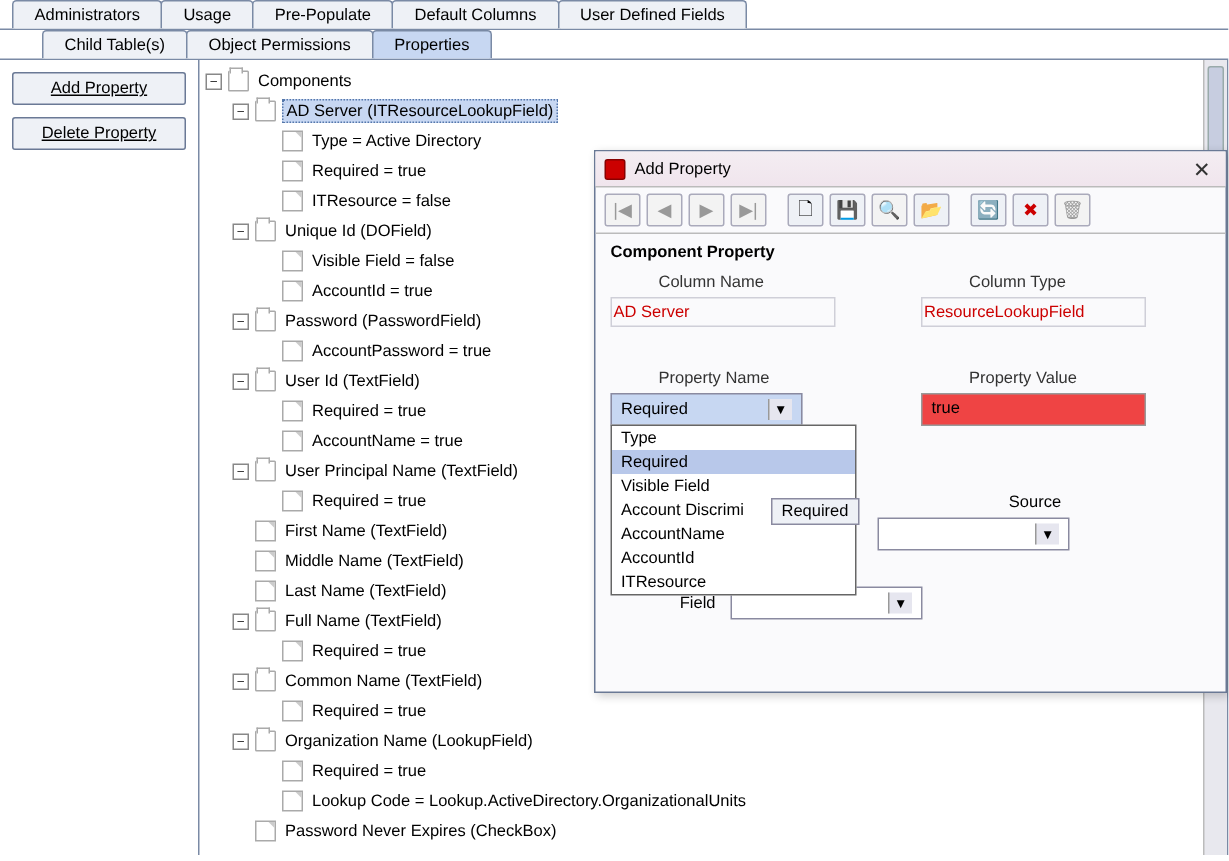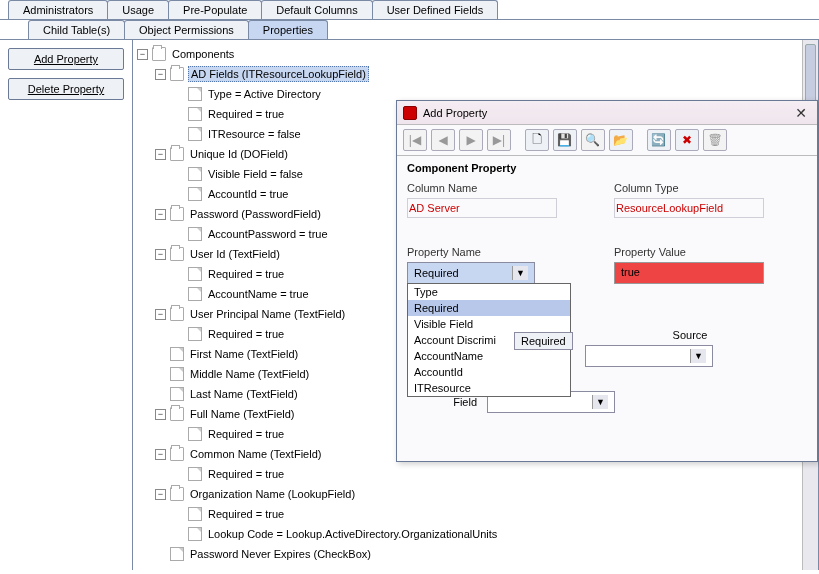--- a/index.html
+++ b/index.html
@@ -162,21 +162,21 @@
   .tbtn.disabled { color: #999; background: #f3f3f3; }
   .tsep { width: 6px; }
   .dialog-body { padding: 6px 10px; }
   .section-title { font-weight: bold; margin-bottom: 6px; }
   .form-grid {
     display: grid;
     grid-template-columns: 1fr 1fr;
     column-gap: 14px;
     row-gap: 4px;
   }
-  .lbl { color: #333; padding-top: 2px; }
+  .lbl { color: #333; padding-top: 2px; margin-left: 32px; }
   .ro-field {
     border: 1px solid #cfcfd8;
     background: #fafafc;
     padding: 3px 1px;
     color: #c00;
     width: 150px;
   }
   .input-field {
     border: 1px solid #999;
     background: #ef4444;
@@ -292,21 +292,21 @@
         <div class="node">
           <span class="toggle">−</span>
           <span class="folder-icon"></span>
           <span class="node-label">Components</span>
         </div>
         <ul>
           <li>
             <div class="node">
               <span class="toggle">−</span>
               <span class="folder-icon"></span>
-              <span class="node-label selected">AD Fields (ITResourceLookupField)</span>
+              <span class="node-label selected">AD Server (ITResourceLookupField)</span>
             </div>
             <ul>
               <li>
                   <div class="node">
                     <span class="spacer-t"></span>
                     <span class="file-icon"></span>
                     <span class="node-label">Type = Active Directory</span>
                   </div>
                 </li>
               <li>

